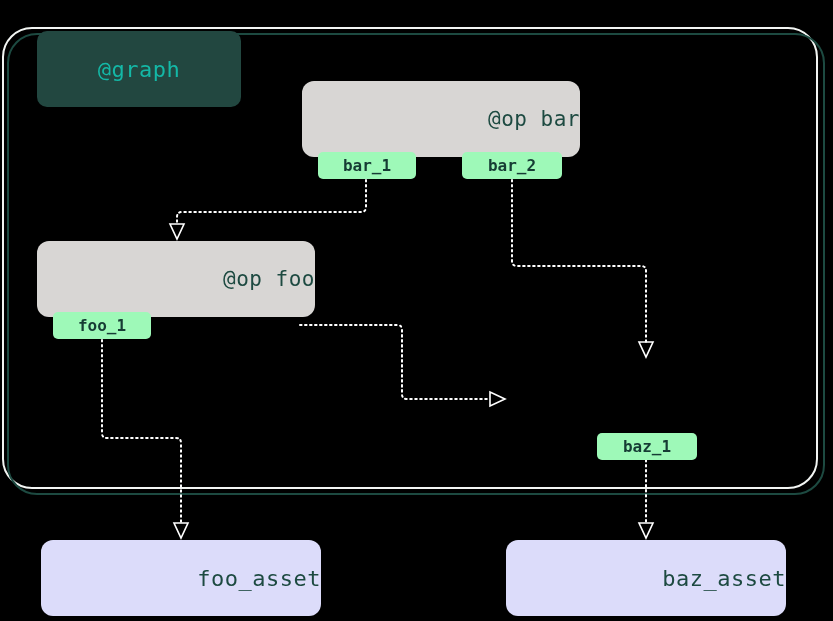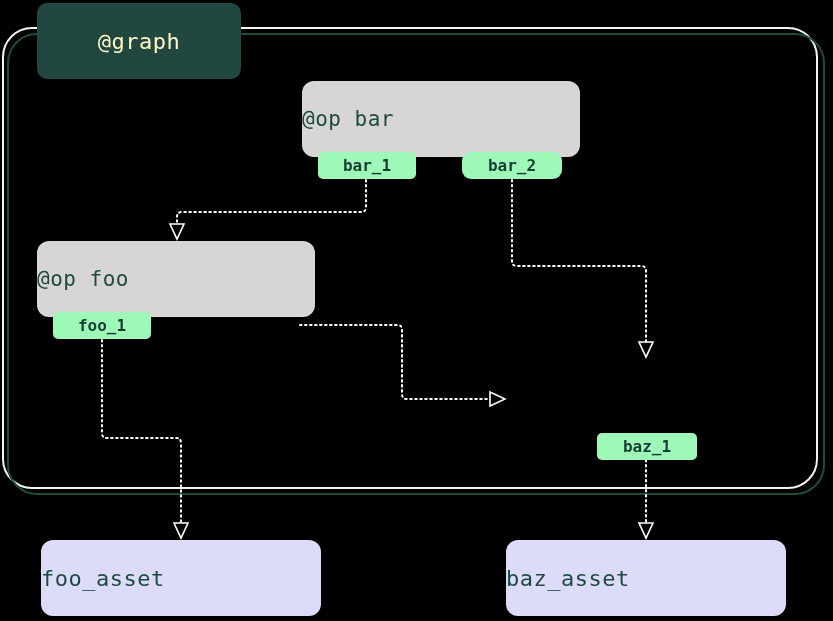--- a/index.html
+++ b/index.html
@@ -21,21 +21,21 @@
     top: 0;
     width: 833px;
     height: 621px;
     pointer-events: none;
   }
   .node {
     position: absolute;
     box-sizing: border-box;
     display: flex;
     align-items: center;
-    justify-content: flex-start;
+    justify-content: flex-end;
   }
   
   .graph-box {
     position: absolute;
     box-sizing: border-box;
     border-radius: 30px;
   }
   .graph-box-outer {
     border: 2px solid #f2f5f3;
   }
@@ -43,24 +43,25 @@
     border: 2px solid #1d4a41;
   }
   .graph-header {
     position: absolute;
     box-sizing: border-box;
     background: #224740;
     border-radius: 10px;
     display: flex;
     align-items: center;
     justify-content: center;
-    color: #fef9c3;
+    color: #14b8a6;
     font-size: 22px;
     letter-spacing: 0.5px;
     z-index: 6;
+    margin-top: 28px;
   }
   .op-box {
     background: #d8d6d4;
     border-radius: 12px;
     color: #1d4a41;
     font-size: 21px;
     letter-spacing: 0.5px;
     z-index: 3;
   }
   .asset-box {
@@ -129,21 +130,21 @@
       <path d="M 639 523 L 653 523 L 646 538 Z" fill="none" stroke="#ffffff" stroke-width="1.6"></path>
     </g>
   </svg>
 
   <div class="node op-box" style="left:302px; top:81px; width:278px; height:76px;">
     <span>@op bar</span>
   </div>
   <div class="port" style="left:318px; top:152px; width:98px; height:27px;">
     <span>bar_1</span>
   </div>
-  <div class="port" style="left:462px; top:152px; width:100px; height:27px;border-radius:9px;">
+  <div class="port" style="left:462px; top:152px; width:100px; height:27px;">
     <span>bar_2</span>
   </div>
 
   <div class="node op-box" style="left:37px; top:241px; width:278px; height:76px;">
     <span>@op foo</span>
   </div>
   <div class="port" style="left:53px; top:312px; width:98px; height:27px;">
     <span>foo_1</span>
   </div>
 

